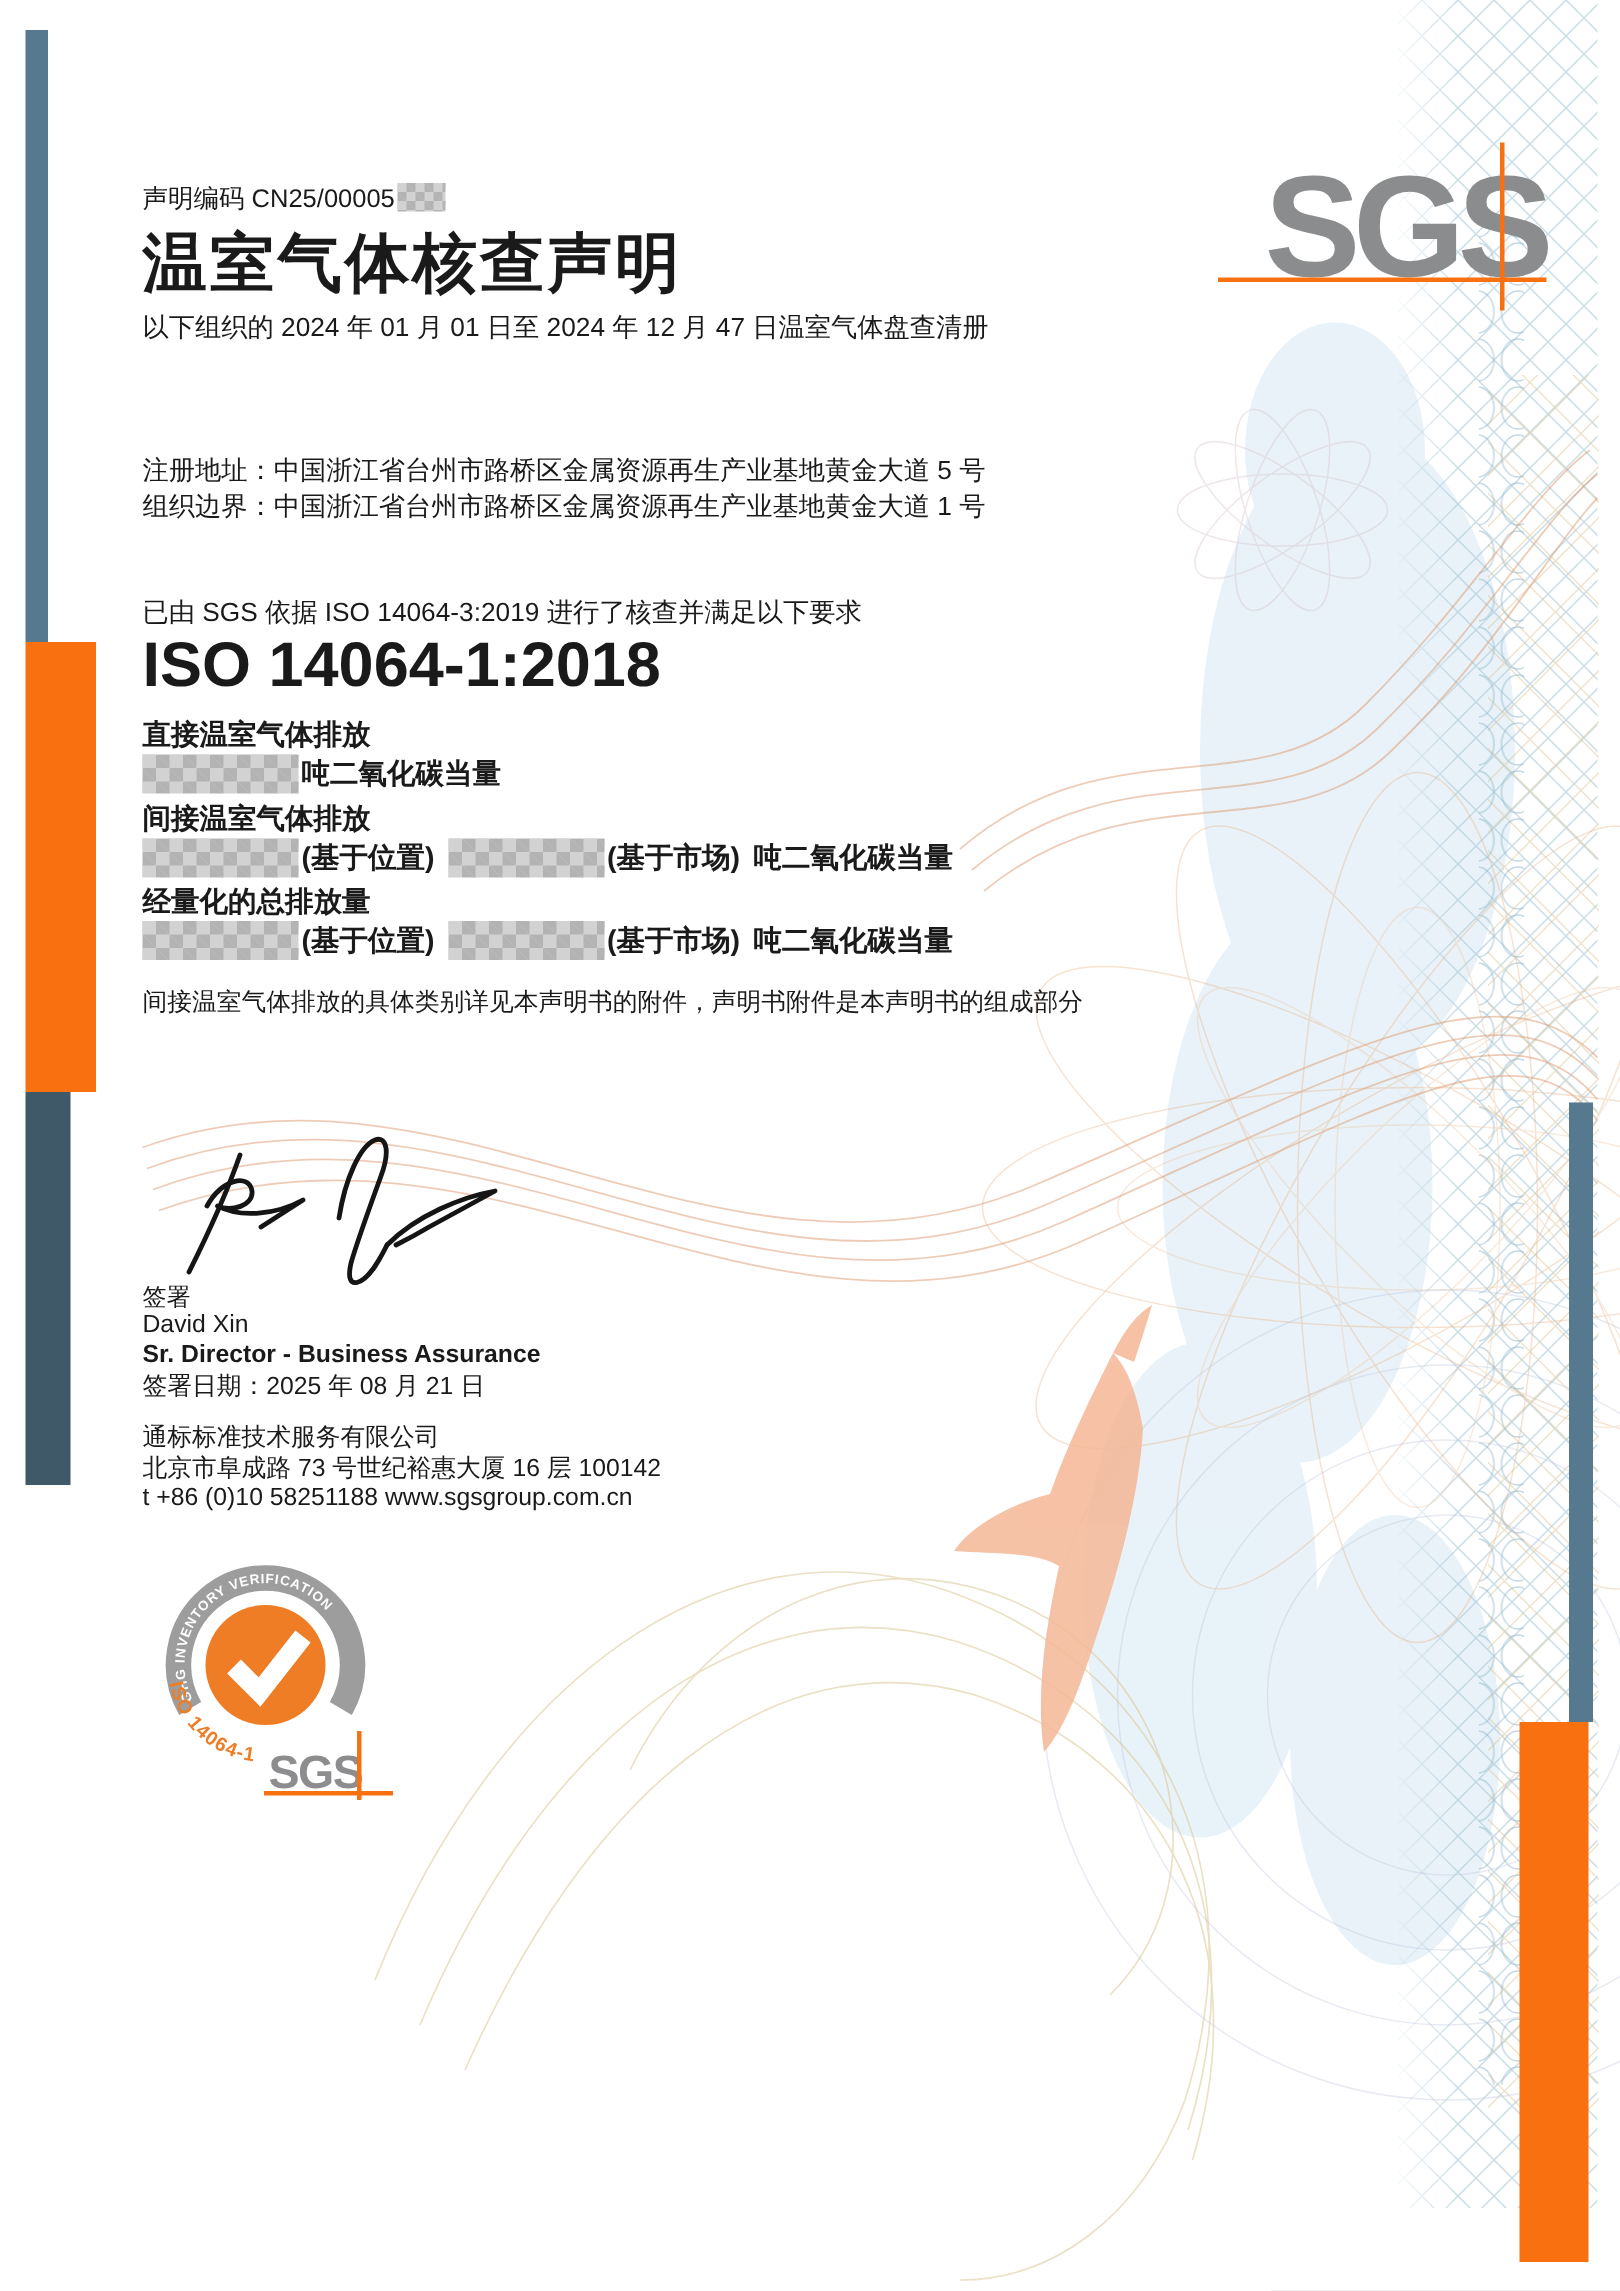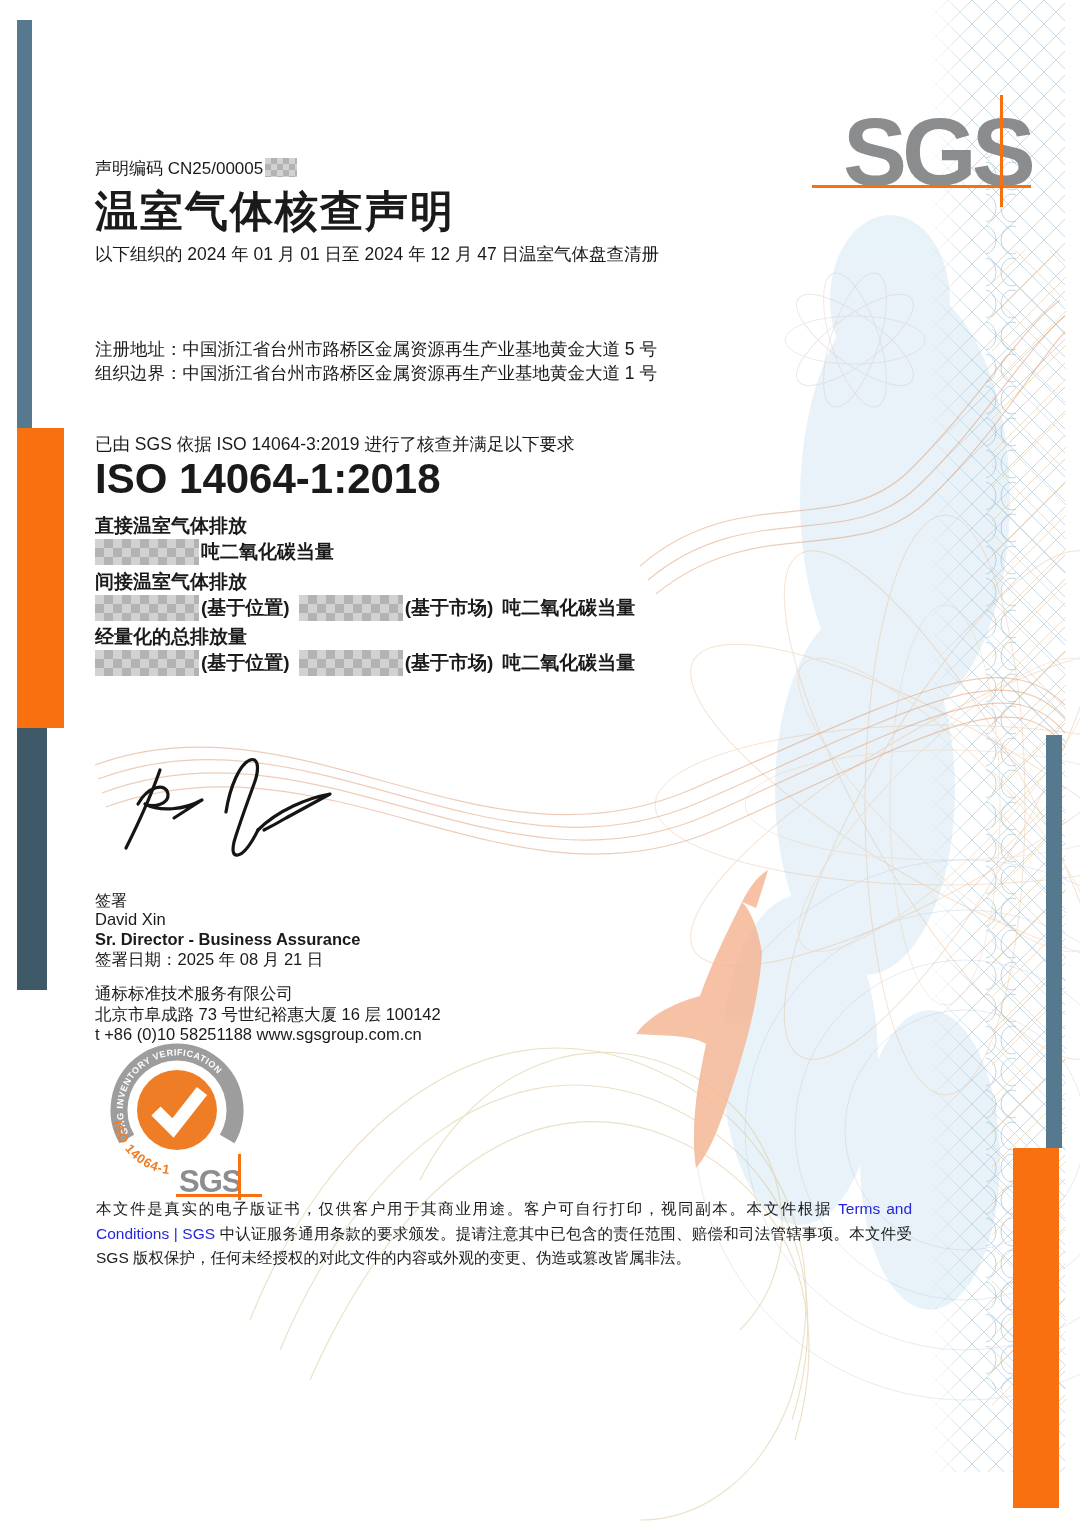--- a/index.html
+++ b/index.html
@@ -21,21 +21,21 @@
   .bar-orange-left{left:17px;top:428px;width:47px;height:300px;background:var(--orange);}
   .bar-teal-left  {left:17px;top:728px;width:30px;height:262px;background:var(--teal);}
   .bar-slate-right{left:1046px;top:735px;width:16px;height:413px;background:var(--slate);}
   .bar-orange-right{left:1013px;top:1148px;width:46px;height:360px;background:var(--orange);}
   
   .logo-sgs{left:843px;top:104px;font-family:"Liberation Sans",sans-serif;
     font-weight:bold;font-size:96px;line-height:1;letter-spacing:-5px;color:var(--logo-gray);}
   .logo-hline{left:812px;top:185px;width:219px;height:3px;background:var(--orange);}
   .logo-vline{left:1000px;top:95px;width:3px;height:112px;background:var(--orange);}
   
-  .tx{left:95px;white-space:nowrap;margin-top:36px;}
+  .tx{left:95px;white-space:nowrap;}
   .code-line{top:121px;font-size:17px;}
   .doc-title{top:147px;font-size:43px;font-weight:bold;letter-spacing:2px;}
   .period{top:206px;font-size:17.5px;}
   .org-name{top:233px;font-size:38px;font-weight:bold;letter-spacing:2px;}
   .addr{top:301px;font-size:17.5px;line-height:24px;}
   .verif{top:396px;font-size:17.5px;}
   .standard{top:419px;font-family:"Liberation Sans",sans-serif;font-size:42px;font-weight:bold;}
   .em{font-size:19px;font-weight:bold;}
   .em-1{top:477px;} .em-2{top:533px;} .em-3{top:588px;}
   .ev-1{top:503px;} .ev-2{top:559px;} .ev-3{top:614px;}
@@ -192,20 +192,21 @@
   <div class="abs tx em em-2 content">间接温室气体排放</div>
   <div class="abs tx em ev ev-2 content">
     <span class="redact"></span><span>(基于位置)</span><span class="gap"></span><span class="redact"></span><span>(基于市场)</span><span class="gap"></span><span>吨二氧化碳当量</span>
   </div>
 
   <div class="abs tx em em-3 content">经量化的总排放量</div>
   <div class="abs tx em ev ev-3 content">
     <span class="redact"></span><span>(基于位置)</span><span class="gap"></span><span class="redact"></span><span>(基于市场)</span><span class="gap"></span><span>吨二氧化碳当量</span>
   </div>
 
+  <div class="abs tx note content">间接温室气体排放的具体类别详见本声明书的附件，声明书附件是本声明书的组成部分</div>
 
   <svg class="abs content" style="left:98px;top:752px" width="250" height="110" viewBox="0 0 250 110">
     <g stroke="#151515" stroke-width="3.2" fill="none" stroke-linecap="round" stroke-linejoin="round">
       <path d="M 62 18 C 55 38 45 62 28 96"></path>
       <path d="M 40 52 C 50 34 68 30 70 42 C 71 52 56 56 47 52 C 62 60 86 58 104 48 L 76 66"></path>
       <path d="M 128 60 C 132 34 142 12 152 8 C 160 5 162 16 156 32 C 148 54 140 76 136 90 C 134 99 135 104 140 103 C 148 101 155 88 160 78"></path>
       <path d="M 160 78 C 180 58 210 46 232 42 L 188 66 C 178 72 170 76 166 78"></path>
     </g>
   </svg>
   <div class="abs tx sig-label content">签署</div>
@@ -230,17 +231,14 @@
       <textPath href="#arcTextPath" startOffset="3">GHG INVENTORY VERIFICATION</textPath>
     </text>
     <text font-family="Liberation Sans, sans-serif" font-size="13" font-weight="bold" fill="#EE7D26" letter-spacing="0.8">
       <textPath href="#isoTextPath" startOffset="0">ISO 14064-1</textPath>
     </text>
     <text x="87" y="156" font-family="Liberation Sans, sans-serif" font-size="31" font-weight="bold" fill="#8d8d8f" letter-spacing="-1">SGS</text>
     <rect x="84" y="158" width="86" height="3" fill="#F8700F"></rect>
     <rect x="146" y="118" width="3" height="46" fill="#F8700F"></rect>
   </svg>
 
-  <div class="abs footer content">
-    <span>本文件是真实的电子版证书，仅供客户用于其商业用途。客户可自行打印，视同副本。本文件根据 </span><a href="#">Terms and Conditions | SGS</a><span> 中认证服务通用条款的要求颁发。提请注意其中已包含的责任范围、赔偿和司法管辖事项。本文件受 SGS 版权保护，任何未经授权的对此文件的内容或外观的变更、伪造或篡改皆属非法。</span>
-  </div>
 
 </div>
 
 </body></html>

